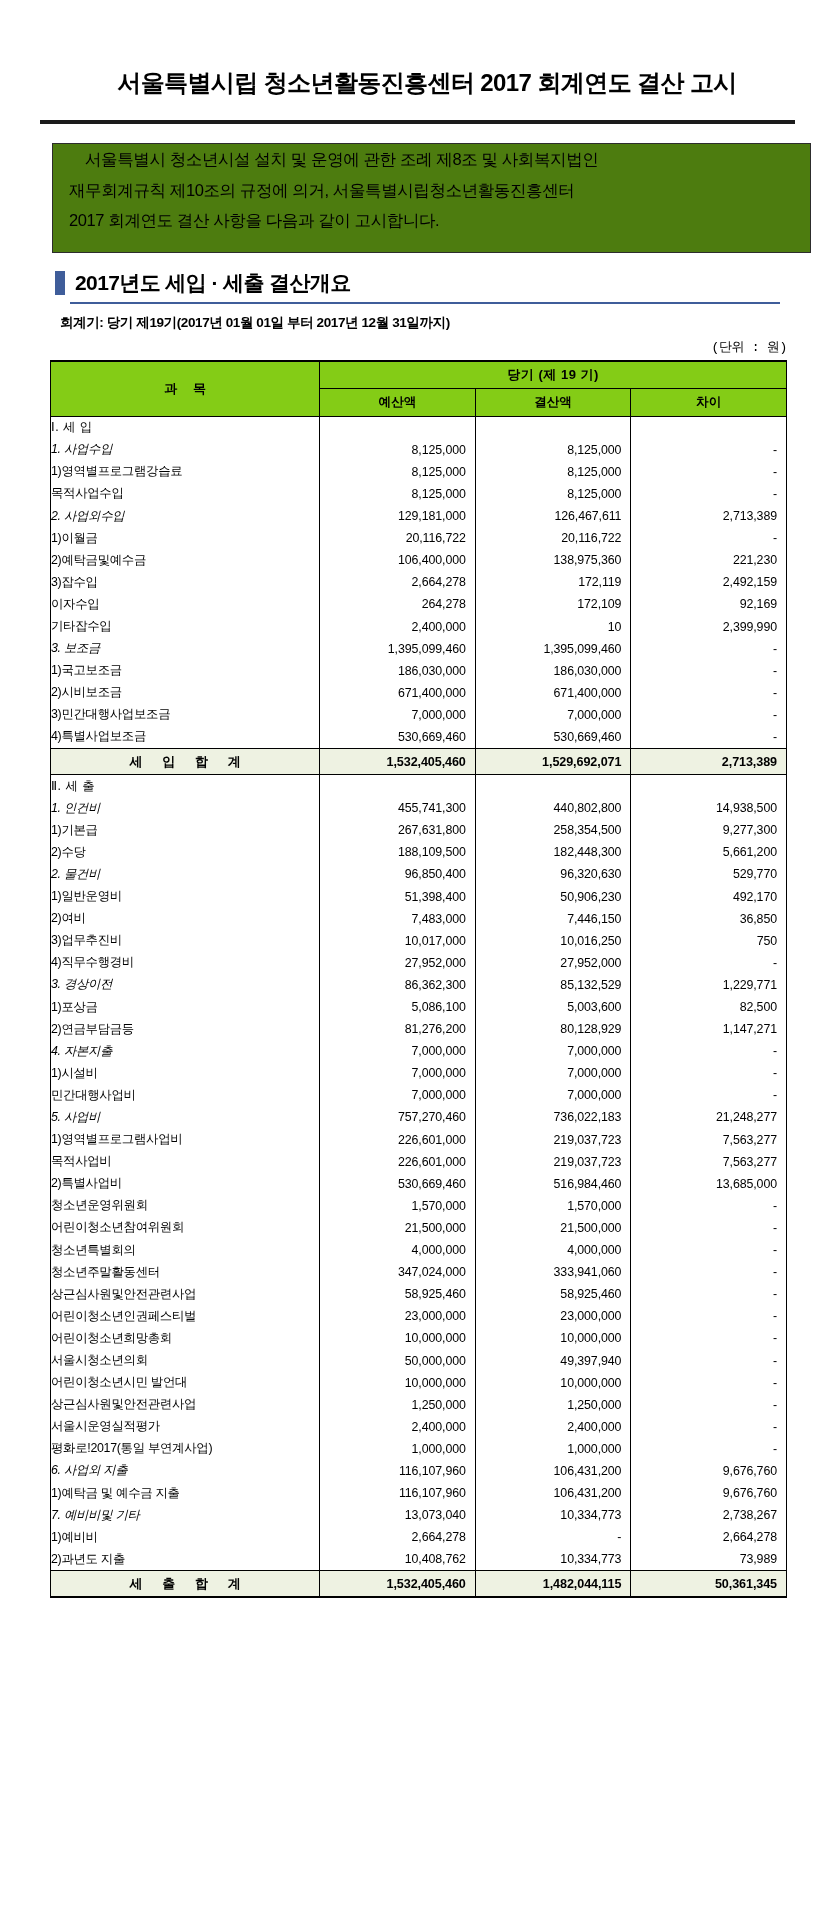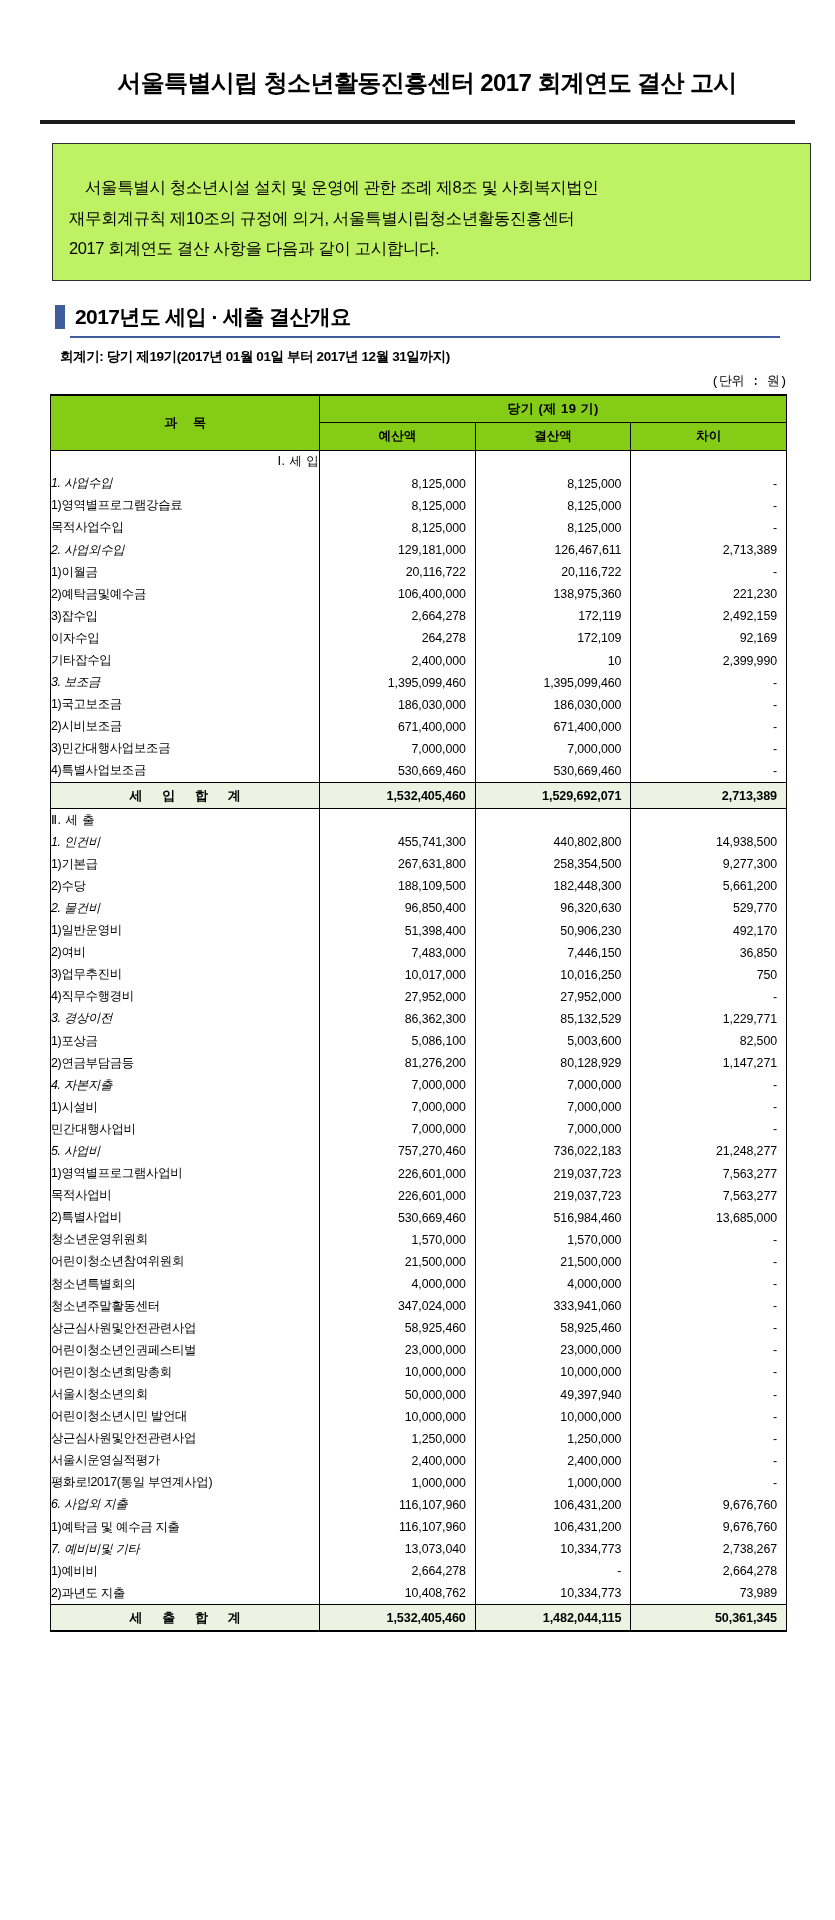--- a/index.html
+++ b/index.html
@@ -37,38 +37,38 @@
     border: 0;
     border-top: 3px solid #1b1b1b;
     border-bottom: 1px solid #1b1b1b;
     height: 3px;
     box-sizing: border-box;
   }
 
   
   .notice-box {
     margin: 19px 24px 0 52px;
-    background: #bef264;
+    background: #4d7c0f;
     border: 1px solid #2d2d2d;
-    padding: 28px 16px 16px 16px;
+    padding: 0 16px 16px 16px;
     box-sizing: border-box;
   }
   .notice-line {
     font-size: 16.5px;
     line-height: 1.85;
     letter-spacing: -0.4px;
     white-space: pre-wrap;
   }
   .notice-line.indent { text-indent: 16px; }
 
   
   .section-head {
     display: flex;
     align-items: center;
-    margin: 22px 0 0 55px;
+    margin: 16px 0 0 55px;
   }
   .section-marker {
     width: 10px;
     height: 24px;
     background: #3f5d9a;
     margin-right: 10px;
     flex: 0 0 auto;
   }
   .section-title {
     font-size: 21px;
@@ -179,21 +179,21 @@
   tr.total td.item {
     text-align: center;
     letter-spacing: 6px;
     text-indent: 6px;
     font-size: 13px;
     font-family: Liberation Mono, monospace;
   }
   tr.total td.num { font-size: 12.6px; }
 
   
-  tbody tr:first-child td { border-top: 0; text-align: right; }
+  tbody tr:first-child td { border-top: 0; }
 
   
   tbody tr.last-row td { border-bottom: 2px solid #000; }
 
   .spacer-bottom { height: 40px; }
 </style>
 </head>
 <body>
 
 <div class="page">

